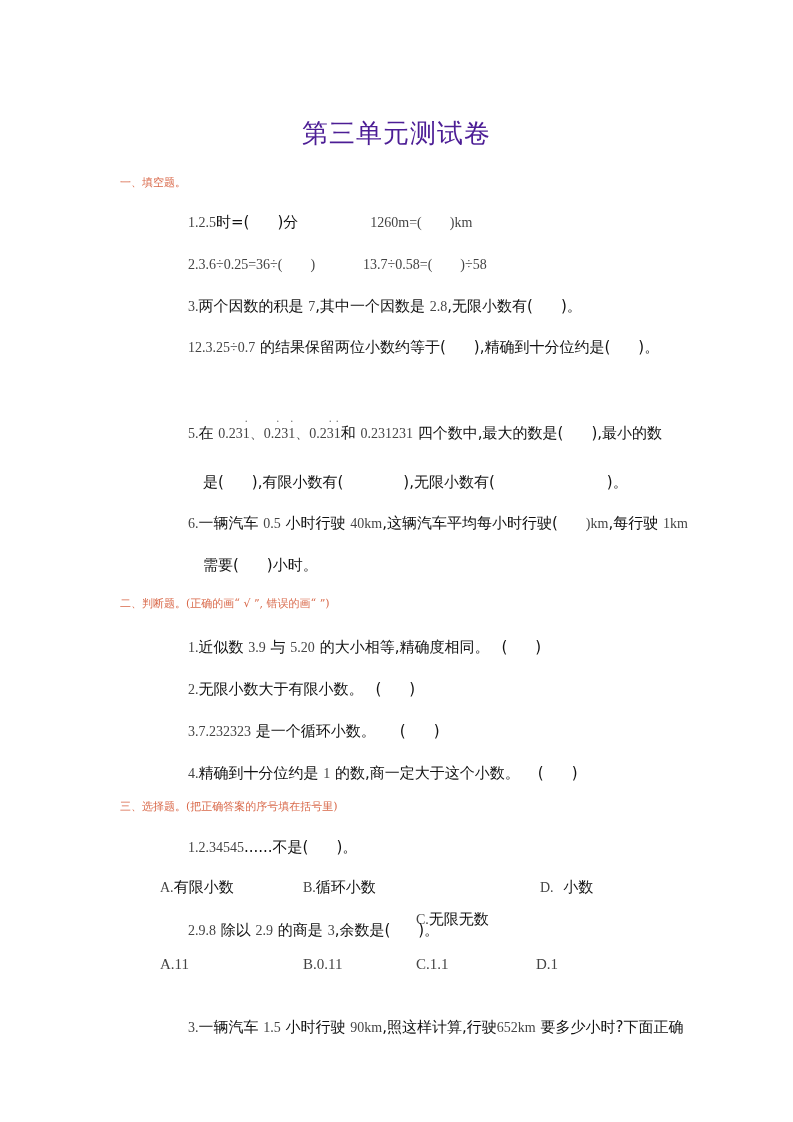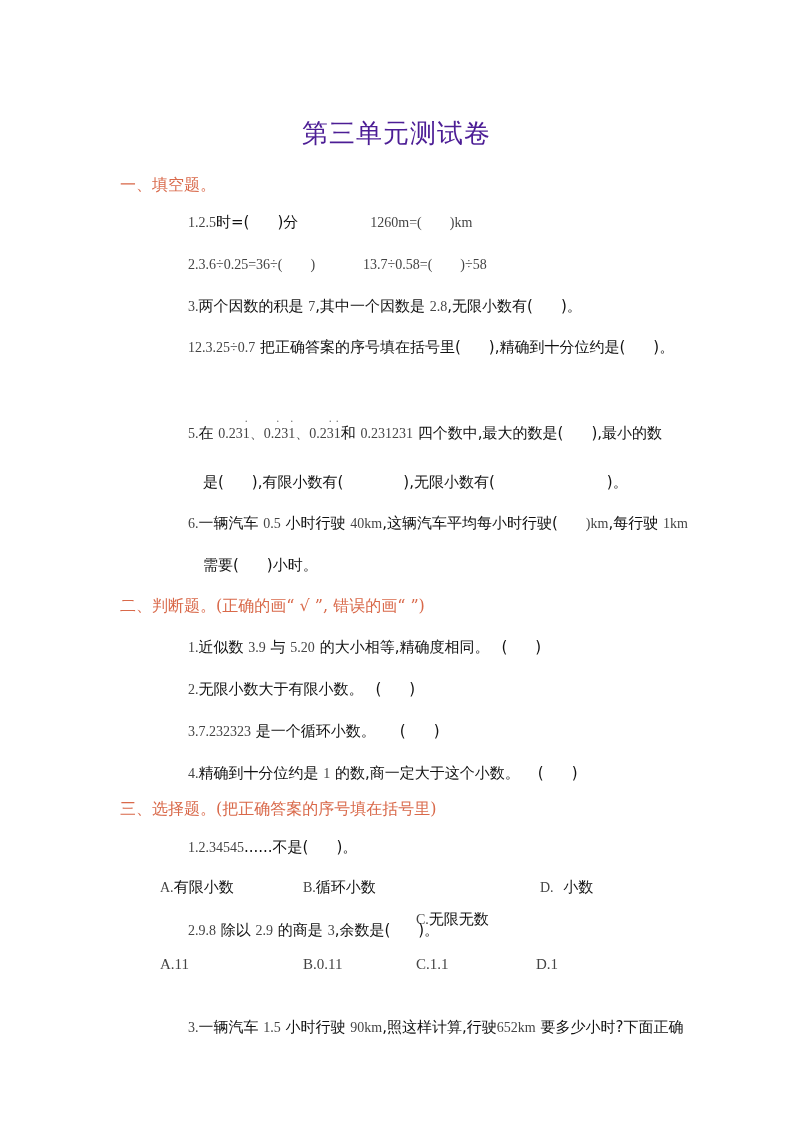--- a/index.html
+++ b/index.html
@@ -1,21 +1,21 @@
 <!DOCTYPE html>
 <html><head>
   <meta charset="utf-8">
   <style>
     html, body { margin: 0; padding: 0; background: #ffffff; }
     body { width: 793px; height: 1122px; position: relative; overflow: hidden;
            font-family: "DejaVu Sans", "Liberation Sans", sans-serif; color: #111; }
     .title { position: absolute; top: 100px; left: 0; width: 793px; text-align: center;
              font-family: "DejaVu Serif", "Liberation Serif", serif; font-size: 26px; color: #4c1d95; letter-spacing: 1px; margin-top: 16px; }
     .sec { position: absolute; left: 120px; font-family: "DejaVu Serif", "Liberation Serif", serif;
-           font-size: 16px; color: #d9694a; white-space: nowrap; }
+           font-size: 11px; color: #d9694a; white-space: nowrap; }
     .line { position: absolute; left: 145px; font-size: 15px; white-space: nowrap; line-height: 20px; margin-left: 43px; }
     .line.cont { left: 160px; }
     .num { font-family: "Liberation Serif", "DejaVu Serif", serif; color: #444; font-size: 14px; }
     .gap { display: inline-block; }
     .dot { position: relative; display: inline-block; }
     .dot::before { content: "·"; position: absolute; top: -13px; left: 50%; transform: translateX(-50%);
                    font-size: 12px; color: #777; }
     .opt { position: absolute; font-size: 15px; white-space: nowrap; }
   </style>
 </head>
@@ -31,21 +31,21 @@
 
 <div class="line" style="top:254px">
   <span class="num">2.3.6÷0.25=36÷(</span><span class="gap" style="width:28px"></span><span class="num">)</span><span class="gap" style="width:48px"></span><span class="num">13.7÷0.58=(</span><span class="gap" style="width:28px"></span><span class="num">)÷58</span>
 </div>
 
 <div class="line" style="top:296px">
   <span class="num">3.</span><span>两个因数的积是</span> <span class="num">7</span><span>,其中一个因数是</span> <span class="num">2.8</span><span>,无限小数有(</span><span class="gap" style="width:28px"></span><span>)。</span>
 </div>
 
 <div class="line" style="top:337px">
-  <span class="num">12.3.25÷0.7</span> <span>把正确答案的序号填在括号里(</span><span class="gap" style="width:28px"></span><span>),精确到十分位约是(</span><span class="gap" style="width:28px"></span><span>)。</span>
+  <span class="num">12.3.25÷0.7</span> <span>的结果保留两位小数约等于(</span><span class="gap" style="width:28px"></span><span>),精确到十分位约是(</span><span class="gap" style="width:28px"></span><span>)。</span>
 </div>
 
 <div class="line" style="top:423px">
   <span class="num">5.</span><span>在</span> <span class="num">0.23</span><span class="num dot">1</span><span class="num">、0.</span><span class="num dot">2</span><span class="num">3</span><span class="num dot">1</span><span class="num">、0.2</span><span class="num dot">3</span><span class="num dot">1</span><span>和</span> <span class="num">0.231231</span> <span>四个数中,最大的数是(</span><span class="gap" style="width:28px"></span><span>),最小的数</span>
 </div>
 <div class="line cont" style="top:472px">
   <span>是(</span><span class="gap" style="width:28px"></span><span>),有限小数有(</span><span class="gap" style="width:60px"></span><span>),无限小数有(</span><span class="gap" style="width:112px"></span><span>)。</span>
 </div>
 
 <div class="line" style="top:513px">

